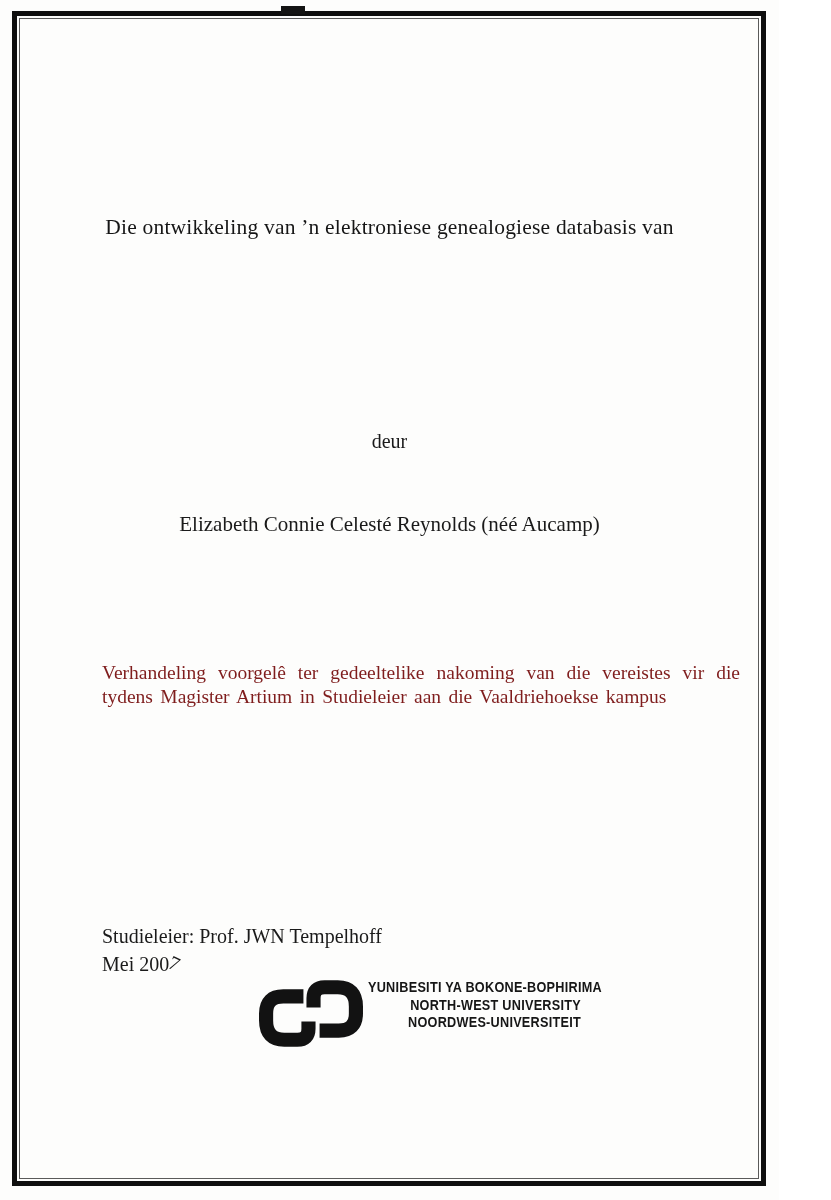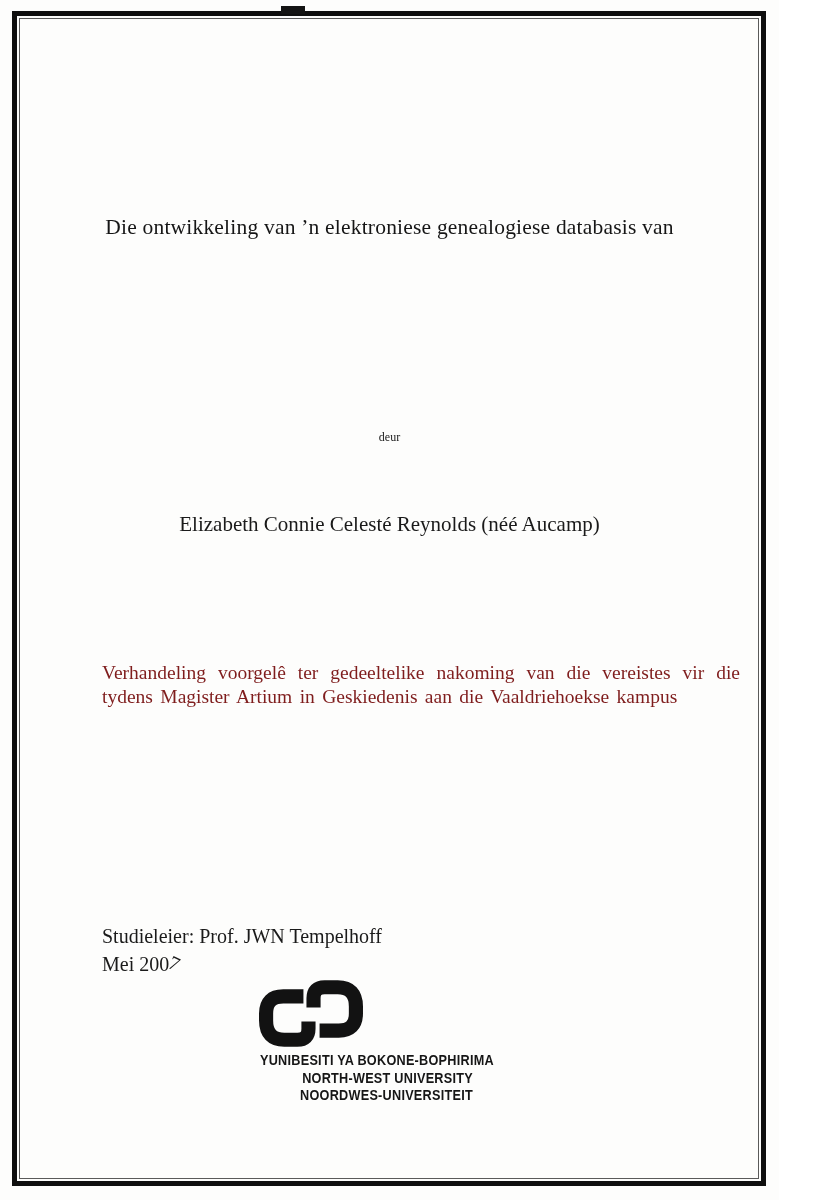--- a/index.html
+++ b/index.html
@@ -38,21 +38,21 @@
     font-size: 21.5px;
     line-height: 44px;
     letter-spacing: 0.2px;
     color: #161616;
   }
 
   .deur-block {
     position: absolute;
     left: 0; right: 0; top: 430px;
     text-align: center;
-    font-size: 12px;
+    font-size: 20px;
   }
 
   .author-block {
     position: absolute;
     left: 0; right: 0; top: 512px;
     text-align: center;
     font-size: 21px;
   }
 
   .statement-block {
@@ -79,21 +79,20 @@
   .date-digit {
     display: inline-block;
     transform: rotate(24deg) translateY(-1px);
   }
 
   .logo-block {
     position: absolute;
     left: 257px; top: 977px;
     display: flex;
     align-items: flex-start;
-    flex-direction: column;
   }
   .logo-mark { display: block; }
   .logo-text {
     margin-left: 3px;
     margin-top: 1px;
     width: 252px;
     font-family: "Liberation Sans", sans-serif;
     font-weight: 700;
     font-size: 15px;
     line-height: 17.5px;
@@ -118,21 +117,21 @@
   <div class="title-block">
     <div>Die ontwikkeling van ’n elektroniese genealogiese databasis van</div>
   </div>
 
   <div class="deur-block">deur</div>
 
   <div class="author-block">Elizabeth Connie Celesté Reynolds (néé Aucamp)</div>
 
   <div class="statement-block">
     <div class="statement-line-justified">Verhandeling voorgelê ter gedeeltelike nakoming van die vereistes vir die</div>
-    <div class="statement-line-2"><span>tydens </span><span class="italic">Magister Artium</span><span> in Geskiedenis aan die Vaaldriehoekse kampus</span></div>
+    <div class="statement-line-2"><span>tydens </span><span class="italic">Magister Artium</span><span> in Studieleier aan die Vaaldriehoekse kampus</span></div>
   </div>
 
   <div class="supervisor-block">
     <div>Studieleier: Prof. JWN Tempelhoff</div>
     <div><span>Mei 200</span><span class="date-digit">7</span></div>
   </div>
 
   <div class="logo-block">
     <svg class="logo-mark" width="108" height="73" viewBox="0 0 107 72" xmlns="http://www.w3.org/2000/svg">
       <g fill="none" stroke="#121212" stroke-width="14" stroke-linecap="butt">

